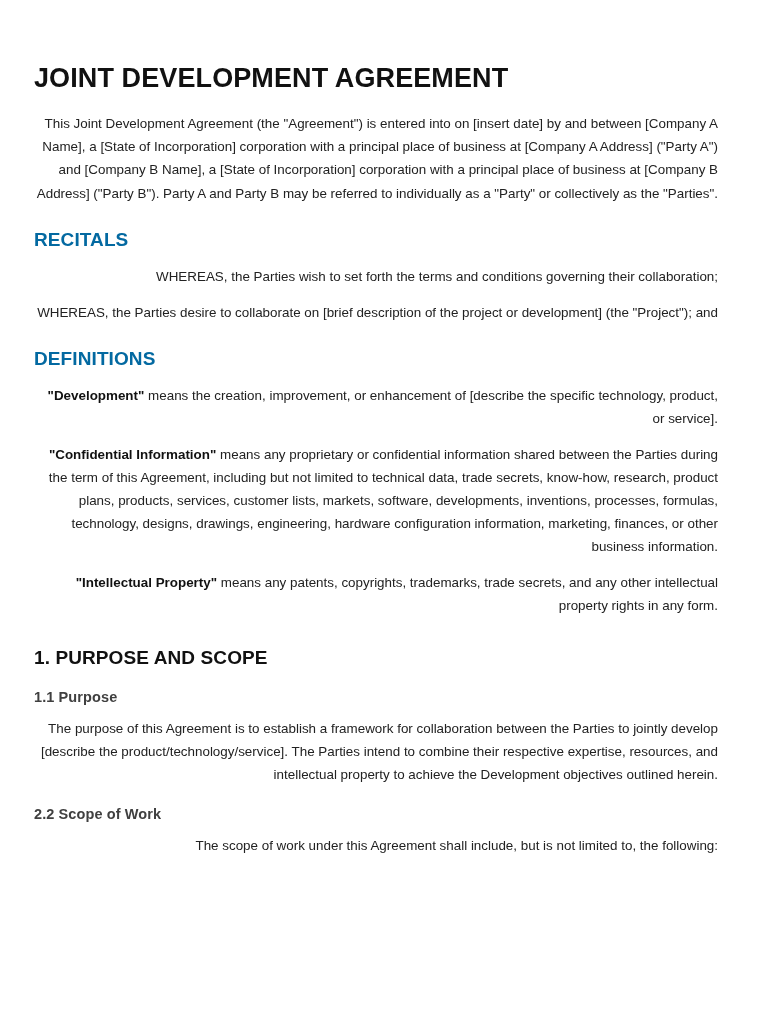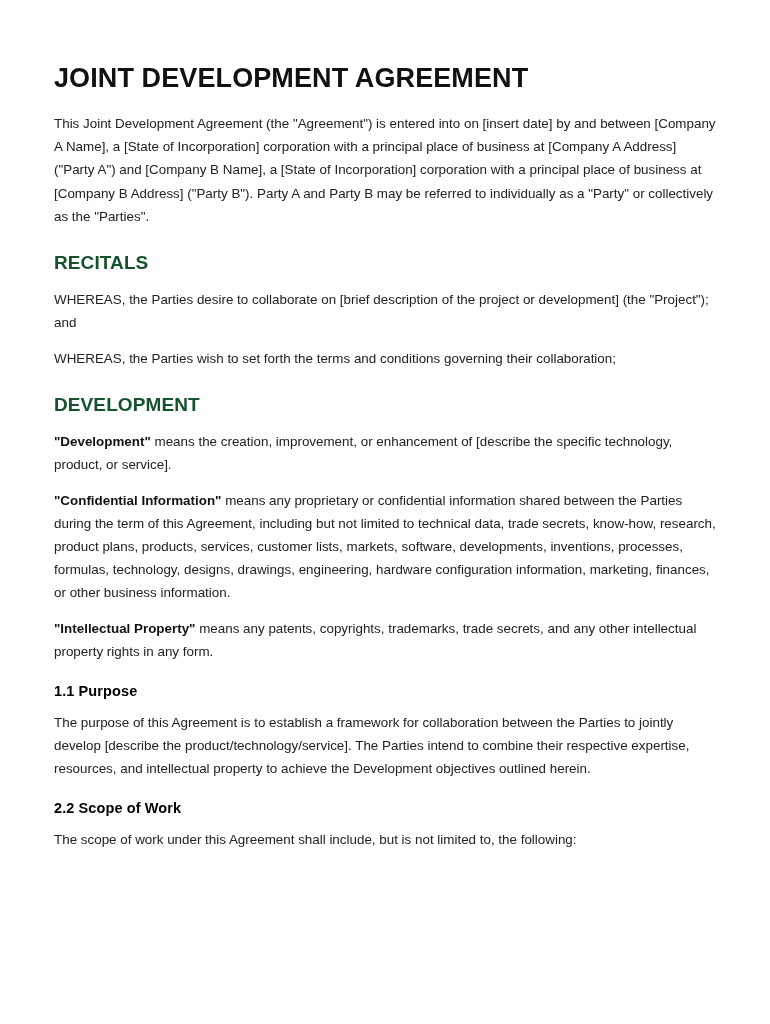--- a/index.html
+++ b/index.html
@@ -11,87 +11,88 @@
     width: 770px;
     height: 1024px;
     font-family: "Liberation Sans", sans-serif;
     color: #1a1a1a;
     overflow: hidden;
   }
   .page {
     box-sizing: border-box;
     width: 770px;
     height: 744px;
-    padding: 62px 52px 0 54px;
+    padding: 62px 52px 0 34px;
     background: #ffffff;
   }
   .doc-title {
     font-size: 27px;
     font-weight: bold;
     letter-spacing: 0.1px;
     margin: 0 0 18px 0;
     color: #111111;
     line-height: 1.2;
   }
   .section-heading {
     font-size: 19px;
     font-weight: bold;
     margin: 24px 0 14px 0;
-    color: #14532d;
+    color: #0369a1;
     letter-spacing: 0.1px;
   }
   .numbered-heading {
     font-size: 19px;
     font-weight: bold;
     margin: 30px 0 16px 0;
     color: #111111;
     letter-spacing: 0.1px;
   }
   .sub-heading {
     font-size: 14.5px;
     font-weight: bold;
     margin: 20px 0 12px 0;
-    color: #000000;
+    color: #404040;
     letter-spacing: 0.1px;
   }
   p.para {
     font-size: 13.4px;
     line-height: 1.72;
     margin: 12px 0 13px 0;
     color: #222222;
-    text-align: left;
+    text-align: right;
   }
   .term {
     font-weight: bold;
     color: #111111;
   }
 </style>
 </head>
 <body>
 
 <div class="page">
 
   <h1 class="doc-title">JOINT DEVELOPMENT AGREEMENT</h1>
 
   <p class="para">This Joint Development Agreement (the "Agreement") is entered into on [insert date] by and between [Company A Name], a [State of Incorporation] corporation with a principal place of business at [Company A Address] ("Party A") and [Company B Name], a [State of Incorporation] corporation with a principal place of business at [Company B Address] ("Party B"). Party A and Party B may be referred to individually as a "Party" or collectively as the "Parties".</p>
 
   <h2 class="section-heading">RECITALS</h2>
 
+  <p class="para">WHEREAS, the Parties wish to set forth the terms and conditions governing their collaboration;</p>
   <p class="para">WHEREAS, the Parties desire to collaborate on [brief description of the project or development] (the "Project"); and</p>
-  <p class="para">WHEREAS, the Parties wish to set forth the terms and conditions governing their collaboration;</p>
 
-  <h2 class="section-heading">DEVELOPMENT</h2>
+  <h2 class="section-heading">DEFINITIONS</h2>
 
 
   <p class="para"><span class="term">"Development"</span><span> means the creation, improvement, or enhancement of [describe the specific technology, product, or service].</span></p>
 
   <p class="para"><span class="term">"Confidential Information"</span><span> means any proprietary or confidential information shared between the Parties during the term of this Agreement, including but not limited to technical data, trade secrets, know-how, research, product plans, products, services, customer lists, markets, software, developments, inventions, processes, formulas, technology, designs, drawings, engineering, hardware configuration information, marketing, finances, or other business information.</span></p>
 
   <p class="para"><span class="term">"Intellectual Property"</span><span> means any patents, copyrights, trademarks, trade secrets, and any other intellectual property rights in any form.</span></p>
 
+  <h2 class="numbered-heading">1. PURPOSE AND SCOPE</h2>
 
   <h3 class="sub-heading">1.1 Purpose</h3>
   <p class="para">The purpose of this Agreement is to establish a framework for collaboration between the Parties to jointly develop [describe the product/technology/service]. The Parties intend to combine their respective expertise, resources, and intellectual property to achieve the Development objectives outlined herein.</p>
 
   <h3 class="sub-heading">2.2 Scope of Work</h3>
   <p class="para">The scope of work under this Agreement shall include, but is not limited to, the following:</p>
 
 </div>
 
 </body></html>

